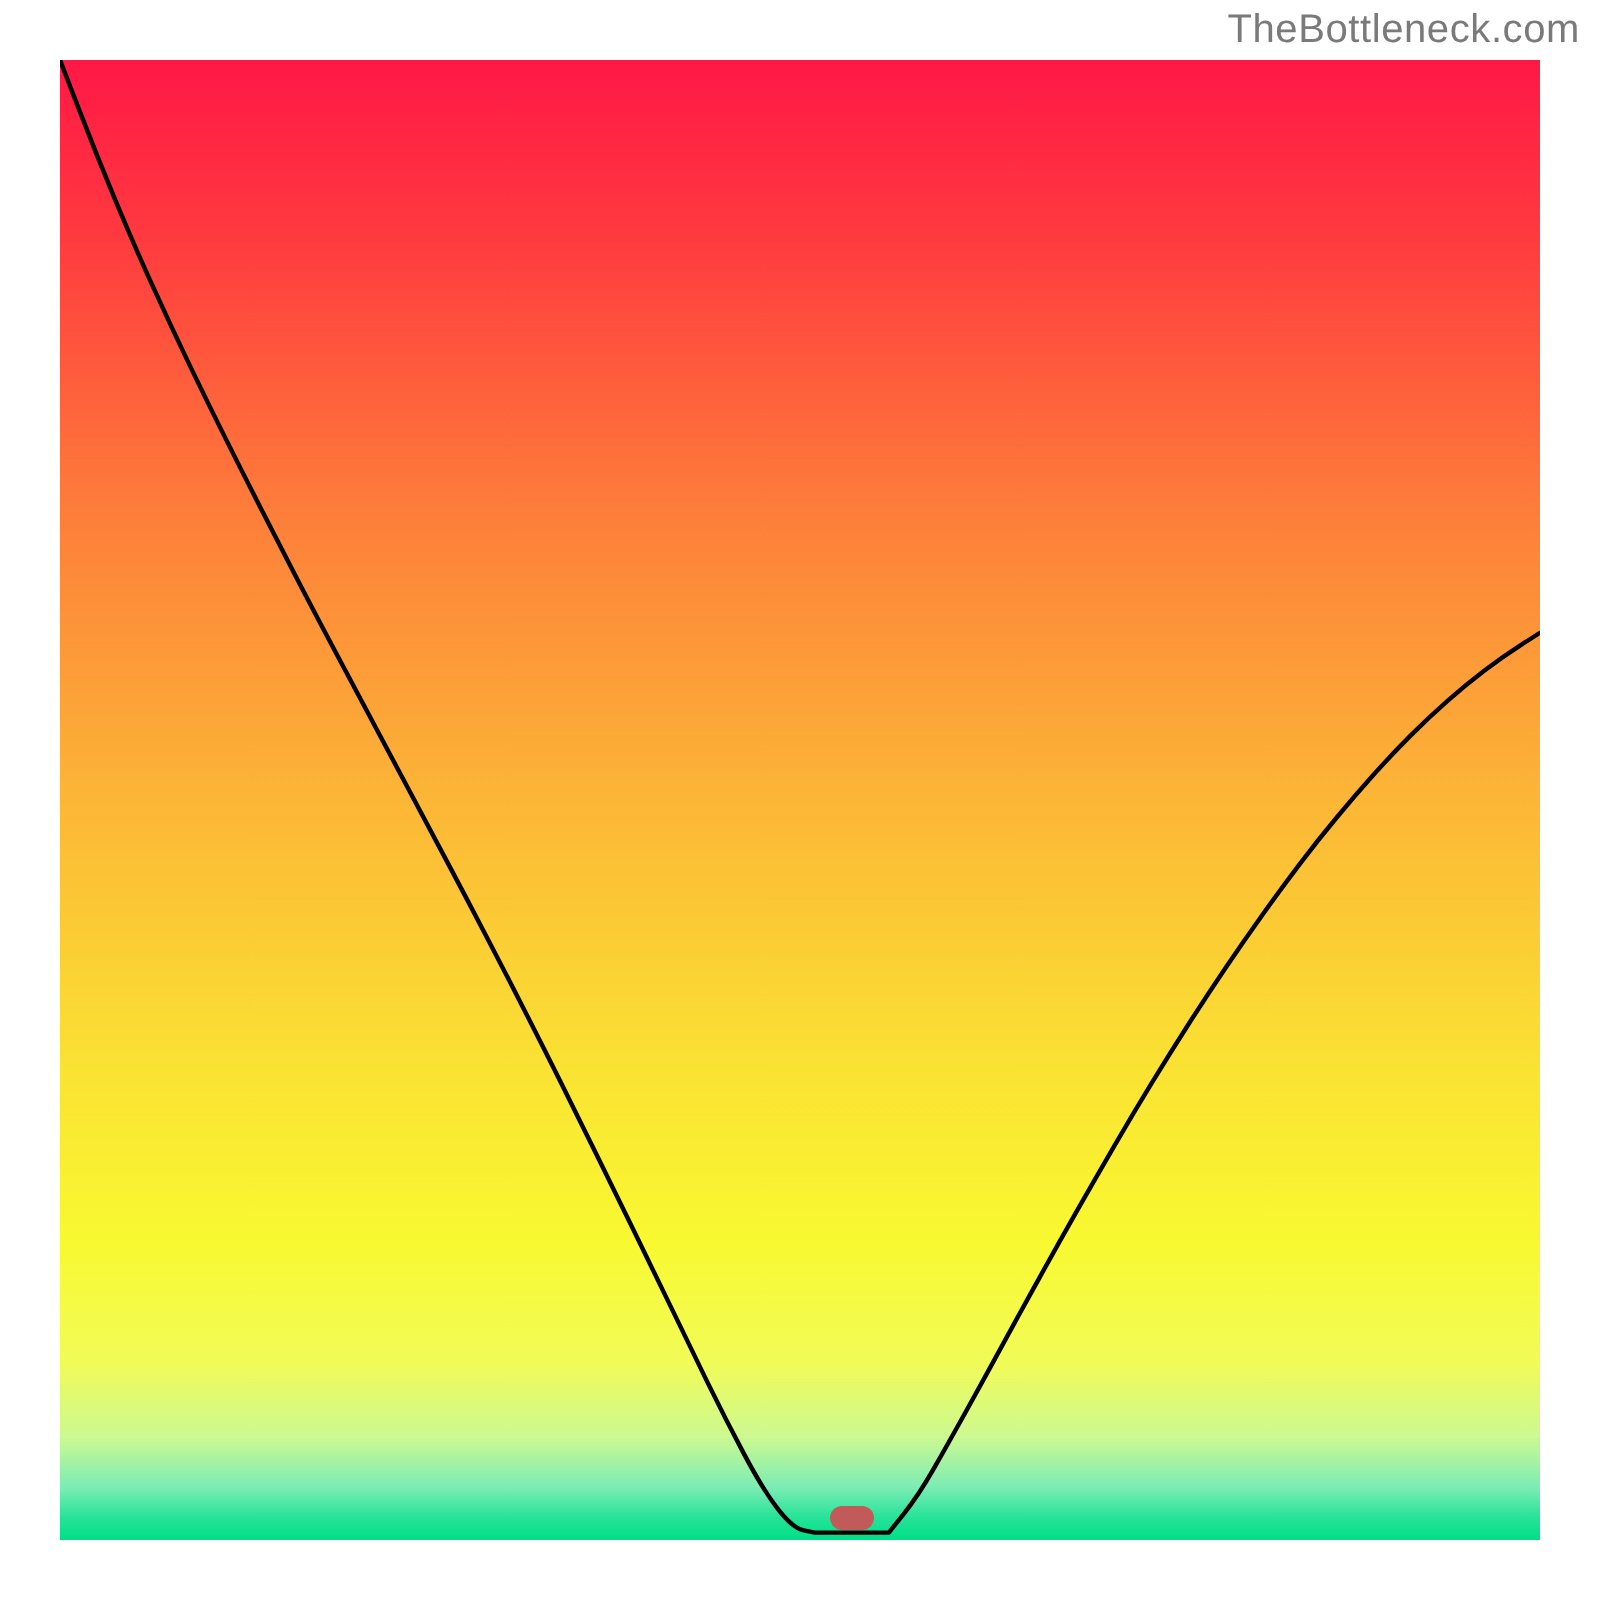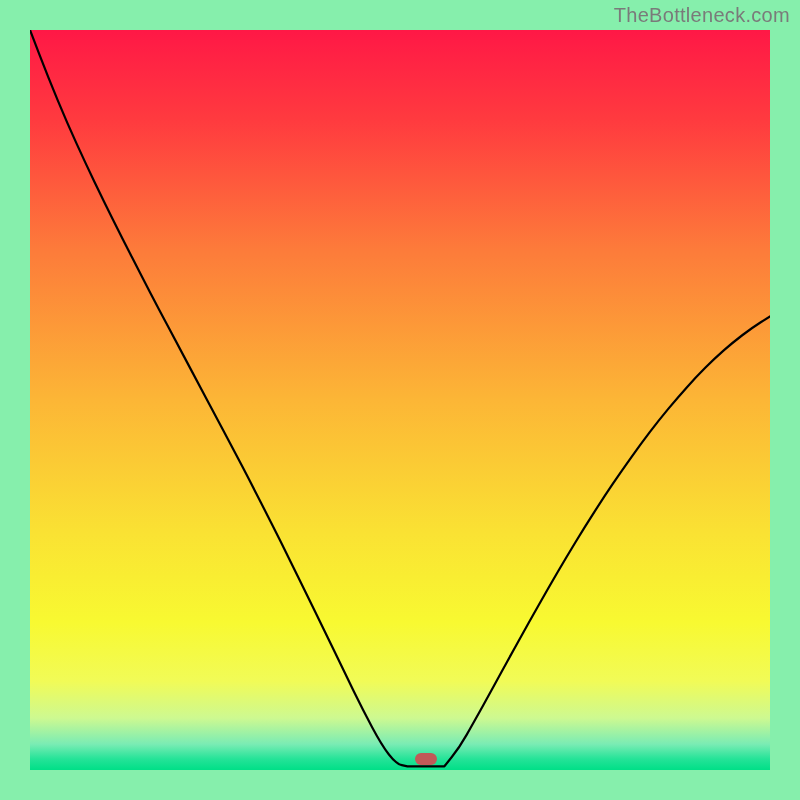--- a/index.html
+++ b/index.html
@@ -8,21 +8,21 @@
     width: 800px;
     height: 800px;
     background: #000;
     font-family: Arial, Helvetica, sans-serif;
     overflow: hidden;
   }
   .stage {
     position: relative;
     width: 800px;
     height: 800px;
-    background: #86efac;
+    background: #ffffff;
   }
   .watermark {
     position: absolute;
     top: 4px;
     right: 10px;
     color: #7a7a7a;
     font-size: 20px;
     font-weight: 500;
     letter-spacing: 0.3px;
     z-index: 5;

